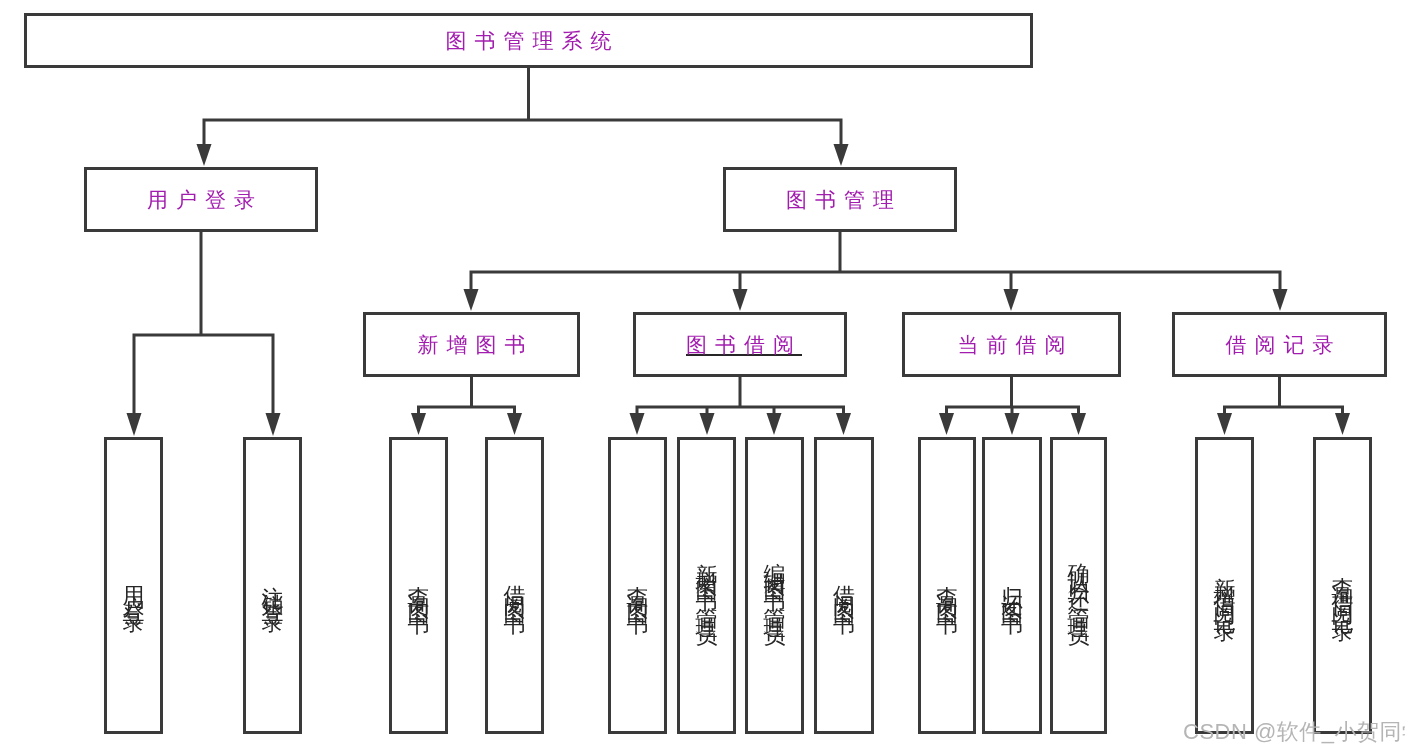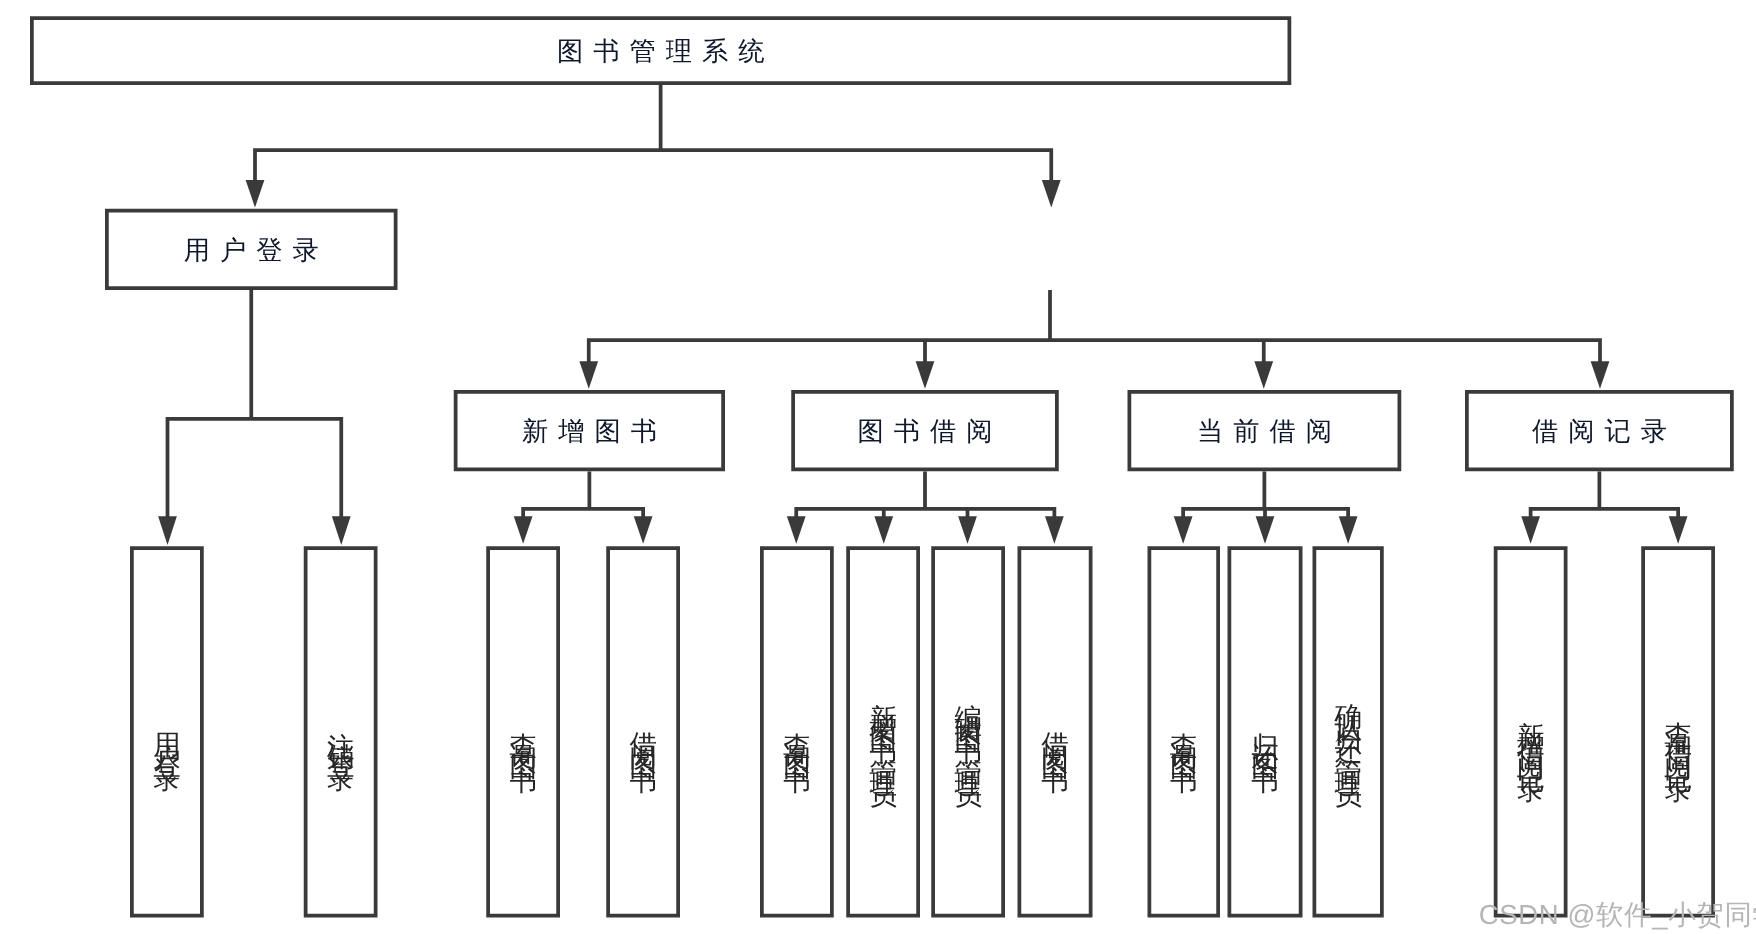--- a/index.html
+++ b/index.html
@@ -18,21 +18,21 @@
     display:flex;
     align-items:center;
     justify-content:center;
     color:#262626;
   }
   .hlabel{
     font-size:21px;
     letter-spacing:8px;
     text-indent:8px;
     white-space:nowrap;
-    color:#0f172a;
+    color:#a21caf;
   }
   .vlabel{
     writing-mode:vertical-rl;
     text-orientation:mixed;
     font-size:22px;
     letter-spacing:9px;
     white-space:nowrap;
     color:#262626;
   }
   #connectors{
@@ -52,21 +52,21 @@
     white-space:nowrap;
     z-index:10;
     letter-spacing:0.5px;
   }
   
   #n-root          {left:24px;  top:13px;  width:1009px; height:55px;}
   #n-user-login    {left:84px;  top:167px; width:234px;  height:65px;}
   #n-book-mgmt     {left:723px; top:167px; width:234px;  height:65px;}
 
   #n-new-book-rec  {left:363px; top:312px; width:217px;  height:65px;}
-  #n-book-borrow   {left:633px; top:312px; width:214px;  height:65px;}
+  #n-book-borrow   {left:633px; top:312px; width:214px;  height:65px;text-decoration:underline;}
   #n-cur-borrow    {left:902px; top:312px; width:219px;  height:65px;}
   #n-borrow-rec    {left:1172px;top:312px; width:215px;  height:65px;}
 
   .leaf{top:437px;height:297px;}
   #n-login         {left:104px; width:59px;}
   #n-logout        {left:243px; width:59px;}
   #n-rec-query     {left:389px; width:59px;}
   #n-rec-borrow    {left:485px; width:59px;}
   #n-bb-query      {left:608px; width:59px;}
   #n-bb-add        {left:677px; width:59px;}
@@ -119,20 +119,23 @@
     <polygon points="1335,413 1350,413 1342.5,435"></polygon>
   </svg>
 
   <div class="node" id="n-root">
     <span class="hlabel">图书管理系统</span>
   </div>
 
   <div class="node" id="n-user-login">
     <span class="hlabel">用户登录</span>
   </div>
+  <div class="node" id="n-book-mgmt">
+    <span class="hlabel">图书管理</span>
+  </div>
 
   <div class="node" id="n-new-book-rec">
     <span class="hlabel">新增图书</span>
   </div>
   <div class="node" id="n-book-borrow">
     <span class="hlabel">图书借阅</span>
   </div>
   <div class="node" id="n-cur-borrow">
     <span class="hlabel">当前借阅</span>
   </div>

